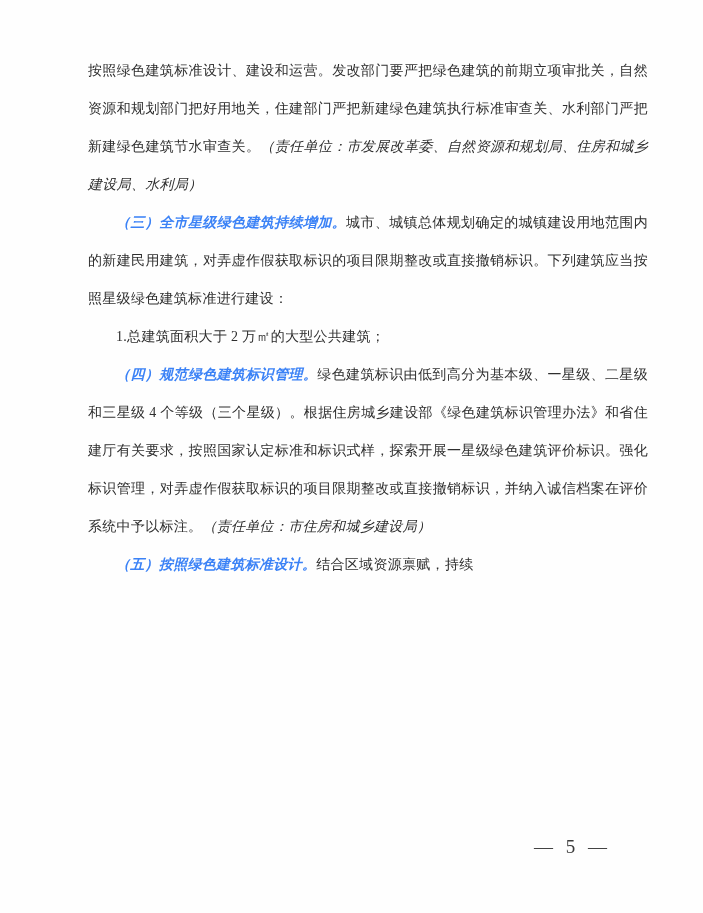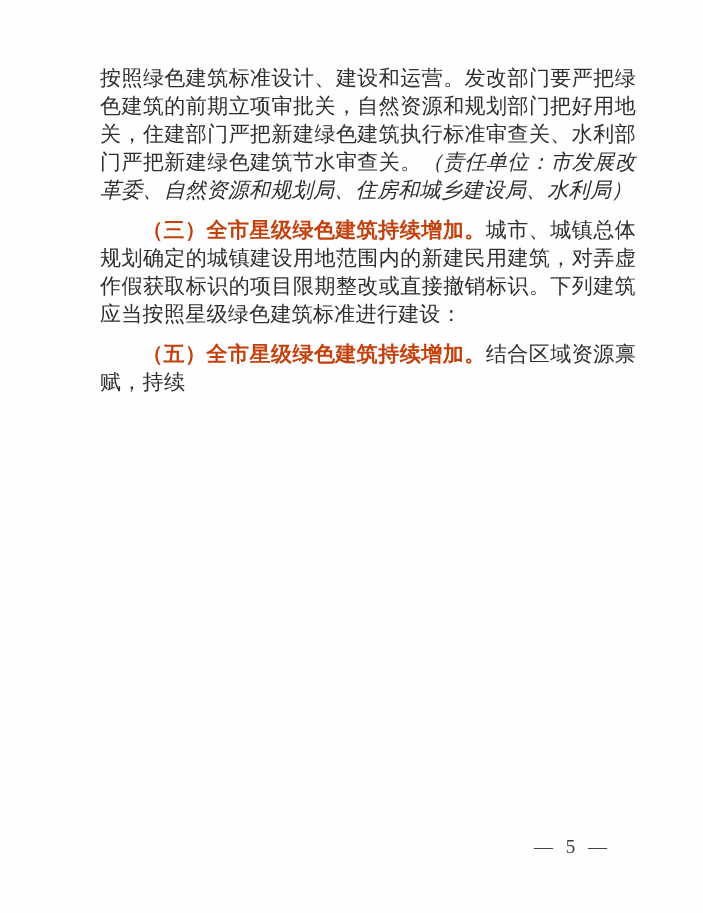--- a/index.html
+++ b/index.html
@@ -18,33 +18,34 @@
     overflow: hidden;
     box-sizing: border-box;
   }
   .content {
     position: absolute;
     top: 52px;
     left: 88px;
     right: 55px;
   }
   .para {
-    margin: 12px;
-    font-size: 21px;
-    line-height: 28px;
+    margin: 0;
+    font-size: 14px;
+    line-height: 38px;
     text-align: justify;
     text-justify: inter-ideograph;
     word-break: break-all;
     letter-spacing: 0.3px;
     color: #2e2e2e;
   }
   .para.indent { text-indent: 2em; }
   .run-bold {
     font-weight: 700;
-    color: #c2410c;
+    color: #3b82f6;
+    font-style: italic;
   }
   .run-resp {
     font-style: italic;
   }
   .footer-num {
     position: absolute;
     top: 836px;
     right: 92px;
     font-size: 19px;
     letter-spacing: 4px;
@@ -54,21 +55,23 @@
 </head>
 <body>
 
 <div class="page">
   <div class="content">
 
     <p class="para"><span>按照绿色建筑标准设计、建设和运营。发改部门要严把绿色建筑的前期立项审批关，自然资源和规划部门把好用地关，住建部门严把新建绿色建筑执行标准审查关、水利部门严把新建绿色建筑节水审查关。</span><span class="run-resp">（责任单位：市发展改革委、自然资源和规划局、住房和城乡建设局、水利局）</span></p>
 
     <p class="para indent"><span class="run-bold">（三）全市星级绿色建筑持续增加。</span><span>城市、城镇总体规划确定的城镇建设用地范围内的新建民用建筑，对弄虚作假获取标识的项目限期整改或直接撤销标识。下列建筑应当按照星级绿色建筑标准进行建设：</span></p>
 
+    <p class="para indent"><span>1.总建筑面积大于 2 万㎡的大型公共建筑；</span></p>
 
 
+    <p class="para indent"><span class="run-bold">（四）规范绿色建筑标识管理。</span><span>绿色建筑标识由低到高分为基本级、一星级、二星级和三星级 4 个等级（三个星级）。根据住房城乡建设部《绿色建筑标识管理办法》和省住建厅有关要求，按照国家认定标准和标识式样，探索开展一星级绿色建筑评价标识。强化标识管理，对弄虚作假获取标识的项目限期整改或直接撤销标识，并纳入诚信档案在评价系统中予以标注。</span><span class="run-resp">（责任单位：市住房和城乡建设局）</span></p>
 
-    <p class="para indent"><span class="run-bold">（五）全市星级绿色建筑持续增加。</span><span>结合区域资源禀赋，持续</span></p>
+    <p class="para indent"><span class="run-bold">（五）按照绿色建筑标准设计。</span><span>结合区域资源禀赋，持续</span></p>
 
   </div>
 
   <div class="footer-num">— 5 —</div>
 </div>
 
 </body></html>

